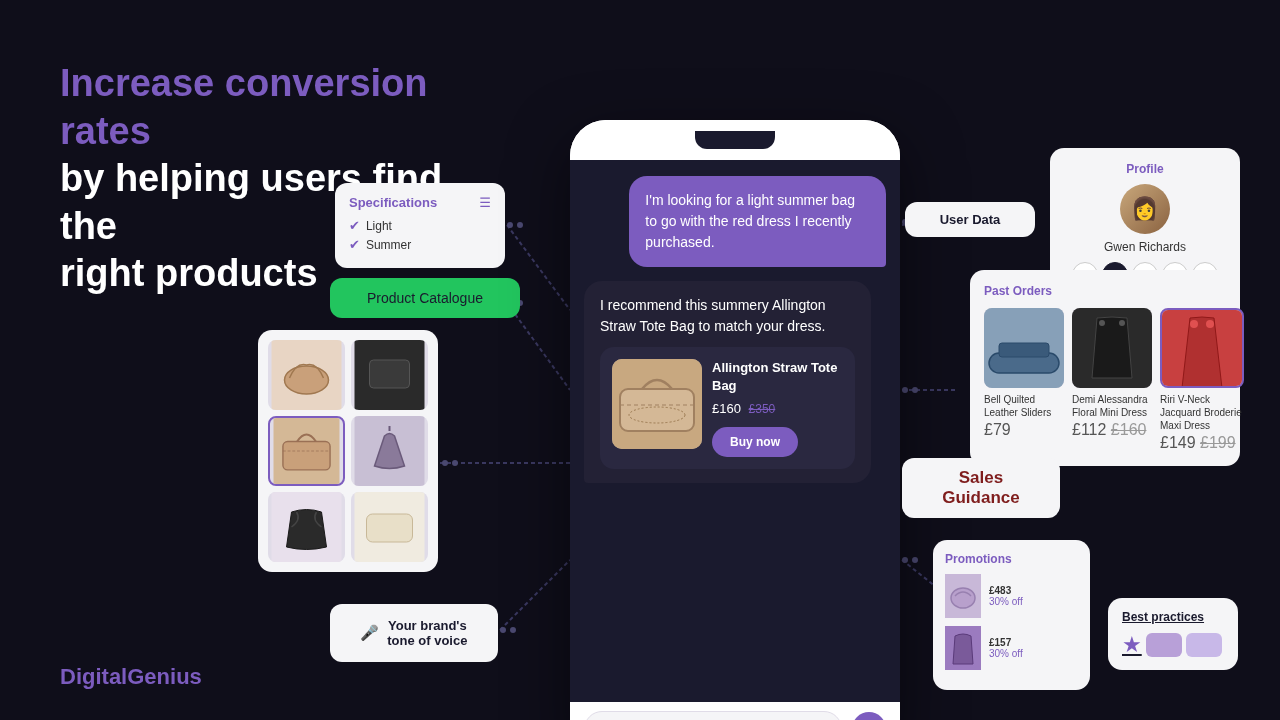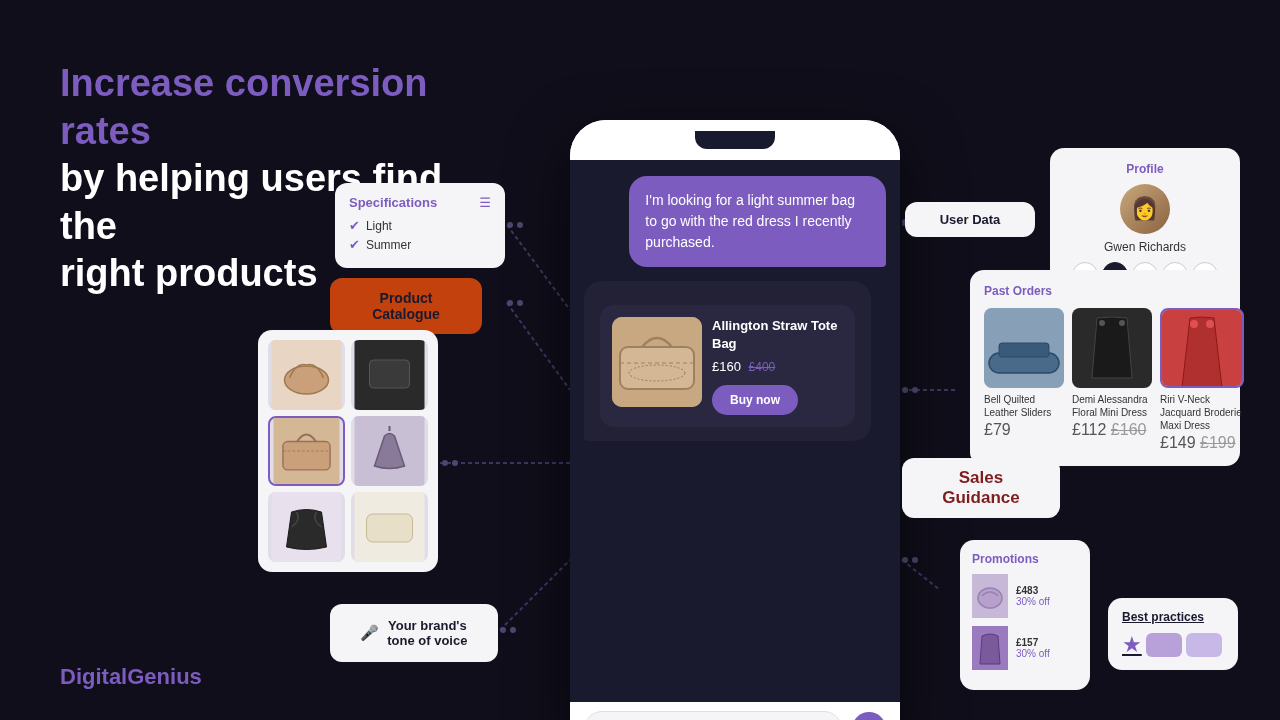--- a/index.html
+++ b/index.html
@@ -71,28 +71,28 @@
       font-size: 12px;
       color: #333;
       margin-bottom: 4px;
     }
     .spec-card .check { color: #7c5cbf; font-size: 13px; }
 
     
     .catalogue-card {
       top: 278px;
       left: 330px;
-      width: 152px;
+      width: 190px;
       padding: 12px 18px;
-      background: #c2410c;
+      background: #22c55e;
       color: #1a1a2e;
       border-radius: 12px;
       border: none;
       font-size: 14px;
-      font-weight: 700;
+      font-weight: 400;
       text-align: center;
     }
 
     
     .product-grid-card {
       top: 330px;
       left: 258px;
       width: 180px;
       padding: 10px;
       background: #f5f5f7;
@@ -366,21 +366,21 @@
       border: none;
       font-size: 17px;
       font-weight: 600;
       text-align: center;
     }
 
     
     .promotions-card {
       bottom: 30px;
       right: 190px;
-      width: 130px;
+      width: 157px;
       padding: 12px;
       background: #f5f5f7;
       color: #1a1a2e;
       border-radius: 14px;
       border: none;
     }
     .promo-title { font-size: 12px; color: #7c5cbf; font-weight: 600; margin-bottom: 8px; }
     .promo-item {
       display: flex;
       align-items: center;
@@ -552,35 +552,36 @@
 tone of voice</span>
 </div>
 
 <div class="phone">
   <div class="phone-header">
     <div class="phone-notch"></div>
   </div>
   <div class="phone-chat">
     <div class="chat-bubble-user">I'm looking for a light summer bag to go with the red dress I recently purchased.</div>
     <div class="chat-bubble-bot">
+      <span>I recommend this summery Allington Straw Tote Bag to match your dress.</span>
       <div class="product-card-inner">
         <div class="product-card-img">
           <svg viewBox="0 0 90 90" xmlns="http://www.w3.org/2000/svg" width="90" height="90">
             <rect width="90" height="90" fill="#c8a880"></rect>
             <rect x="8" y="30" width="74" height="42" rx="8" fill="#d4b896" stroke="#a08060" stroke-width="2"></rect>
             <path d="M30 30 Q45 12 60 30" stroke="#a08060" stroke-width="2.5" fill="none"></path>
             <line x1="8" y1="46" x2="82" y2="46" stroke="#a08060" stroke-width="1" stroke-dasharray="4,3"></line>
             <ellipse cx="45" cy="56" rx="28" ry="8" fill="none" stroke="#9a7850" stroke-width="1" stroke-dasharray="2,2"></ellipse>
           </svg>
         </div>
         <div class="product-card-info">
           <div class="product-card-name">Allington Straw Tote Bag</div>
           <div class="product-price">
             <span>£160</span>
-            <span class="product-price-old">£400</span>
+            <span class="product-price-old">£350</span>
           </div>
           <button class="buy-btn">Buy now</button>
         </div>
       </div>
     </div>
   </div>
   <div class="phone-input-bar">
     <div class="phone-input"></div>
     <div class="send-btn">➤</div>
   </div>

